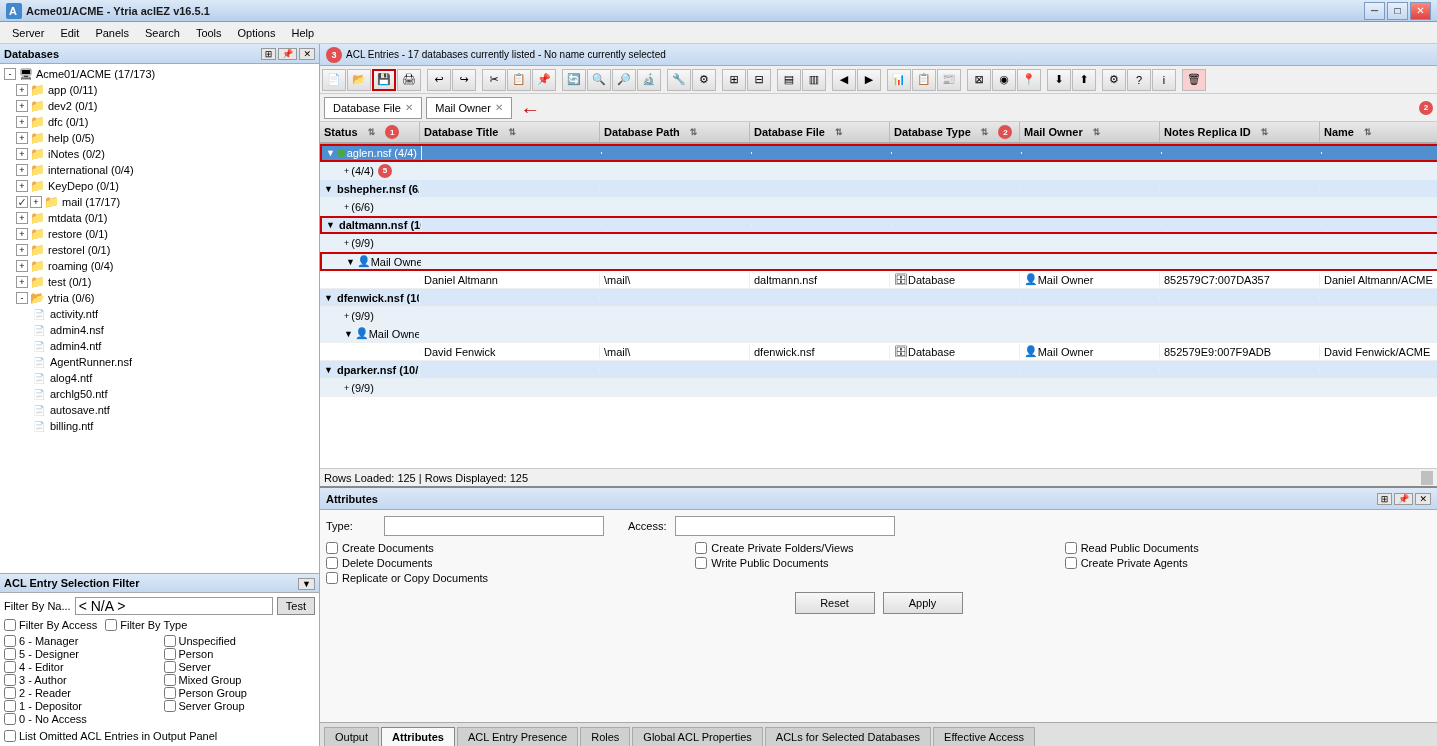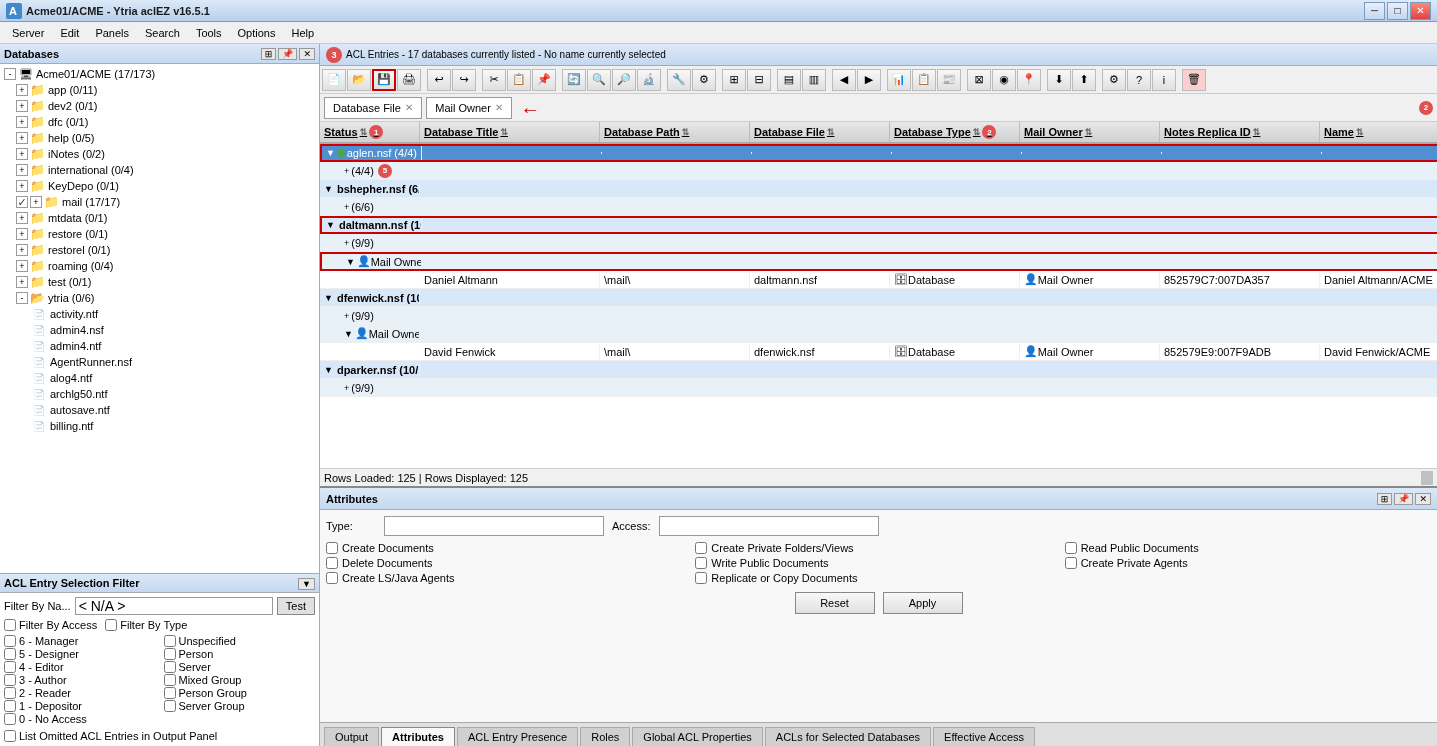--- a/index.html
+++ b/index.html
@@ -224,23 +224,22 @@
     }
     .col-header {
       padding: 2px 4px;
       border-right: 1px solid #bbb;
       font-size: 11px;
       font-weight: bold;
       white-space: nowrap;
       overflow: hidden;
       display: flex;
       align-items: center;
-      gap: 2px;
+      gap: 10px;
       height: 100%;
-      text-decoration: underline;
     }
     .col-sort { font-size: 9px; color: #666; }
     .grid-row {
       display: flex;
       min-height: 18px;
       align-items: center;
       border-bottom: 1px solid #eee;
     }
     .grid-row.selected { background: #5090d0; color: white; }
     .grid-row.group-header { background: #d8e8f8; font-weight: bold; }
@@ -975,21 +974,21 @@
           <button class="panel-header-btn">✕</button>
         </div>
       </div>
 
       <div class="attributes-content">
         <div class="attr-row">
           <span class="attr-label">Type:</span>
           <select class="attr-dropdown">
             <option value=""></option>
           </select>
-          <span style="margin-left:0;">Access:</span>
+          <span style="margin-left:16px;">Access:</span>
           <select class="attr-dropdown">
             <option value=""></option>
           </select>
         </div>
 
         <div class="checkboxes-grid">
           <label class="cb-item">
               <input type="checkbox" style="">
               <span>Create Documents</span>
             </label>
@@ -1005,24 +1004,20 @@
               <input type="checkbox" style="">
               <span>Delete Documents</span>
             </label>
           <label class="cb-item">
               <input type="checkbox" style="">
               <span>Write Public Documents</span>
             </label>
           <label class="cb-item">
               <input type="checkbox" style="">
               <span>Create Private Agents</span>
-            </label>
-          <label class="cb-item">
-              <input type="checkbox" style="">
-              <span>Create LS/Java Agents</span>
             </label>
           <label class="cb-item">
               <input type="checkbox" style="">
               <span>Replicate or Copy Documents</span>
             </label>
         </div>
 
         <div class="btn-row">
           <button class="action-btn">Reset</button>
           <button class="action-btn">Apply</button>

